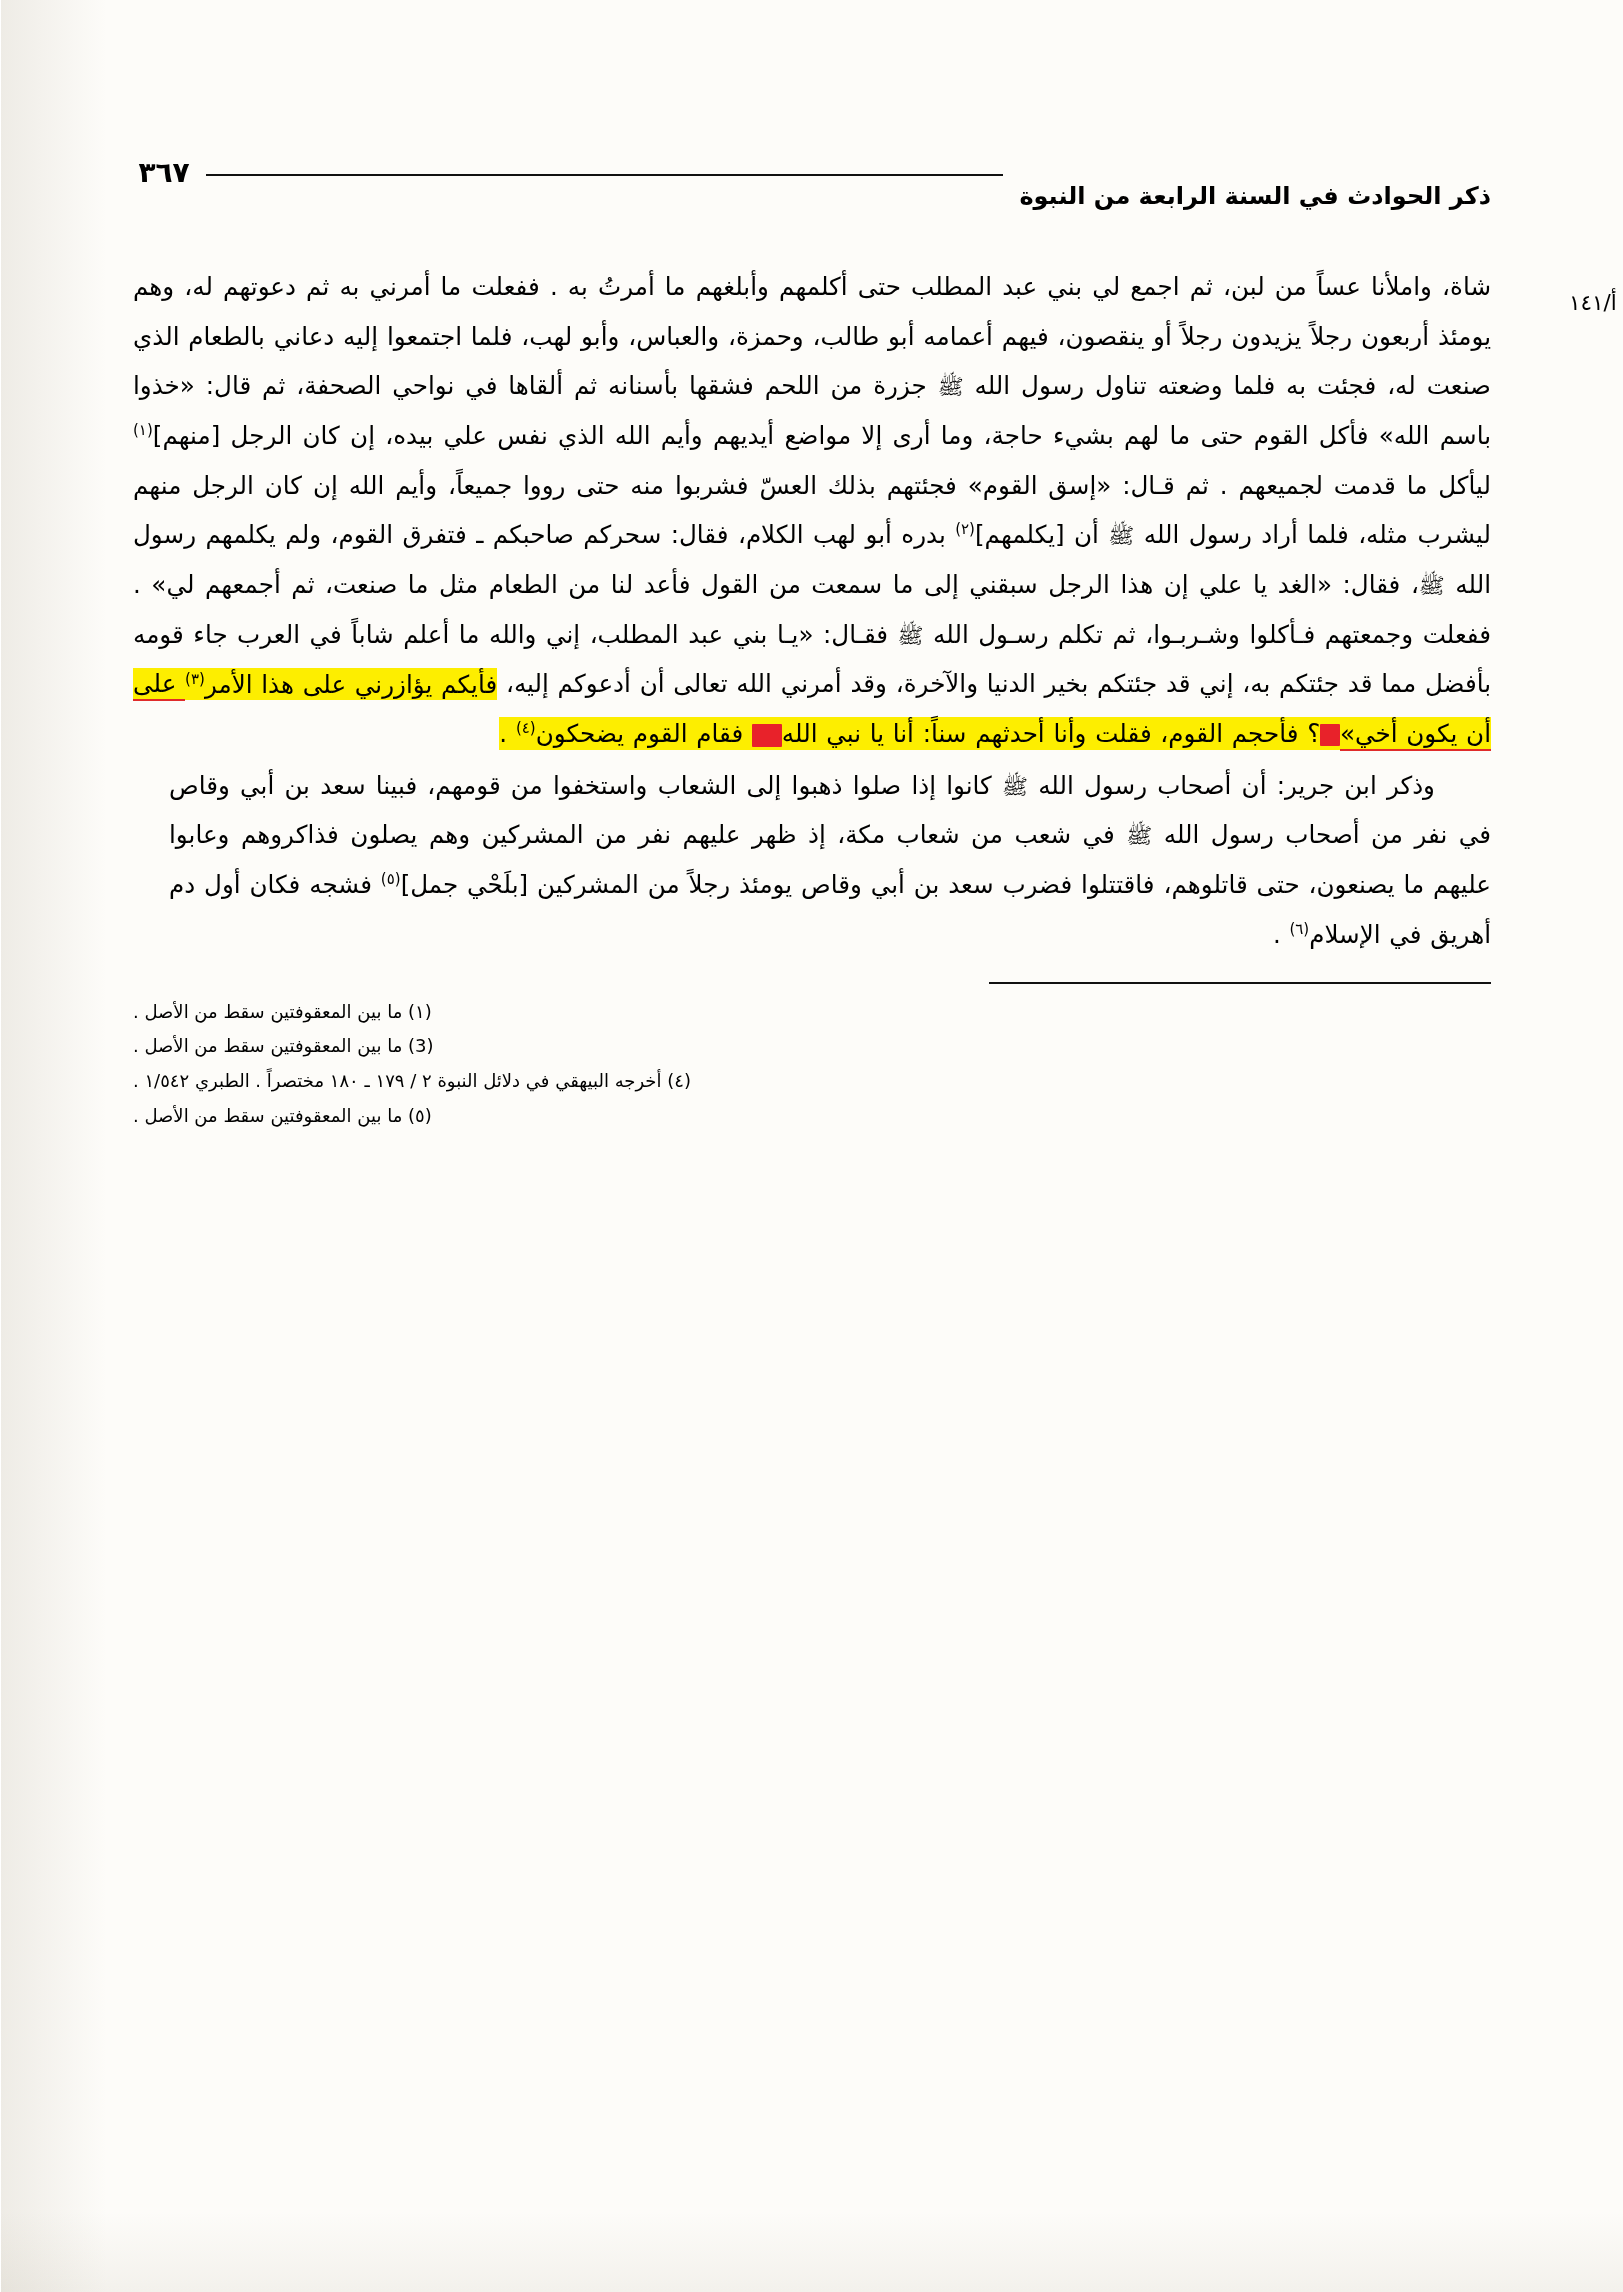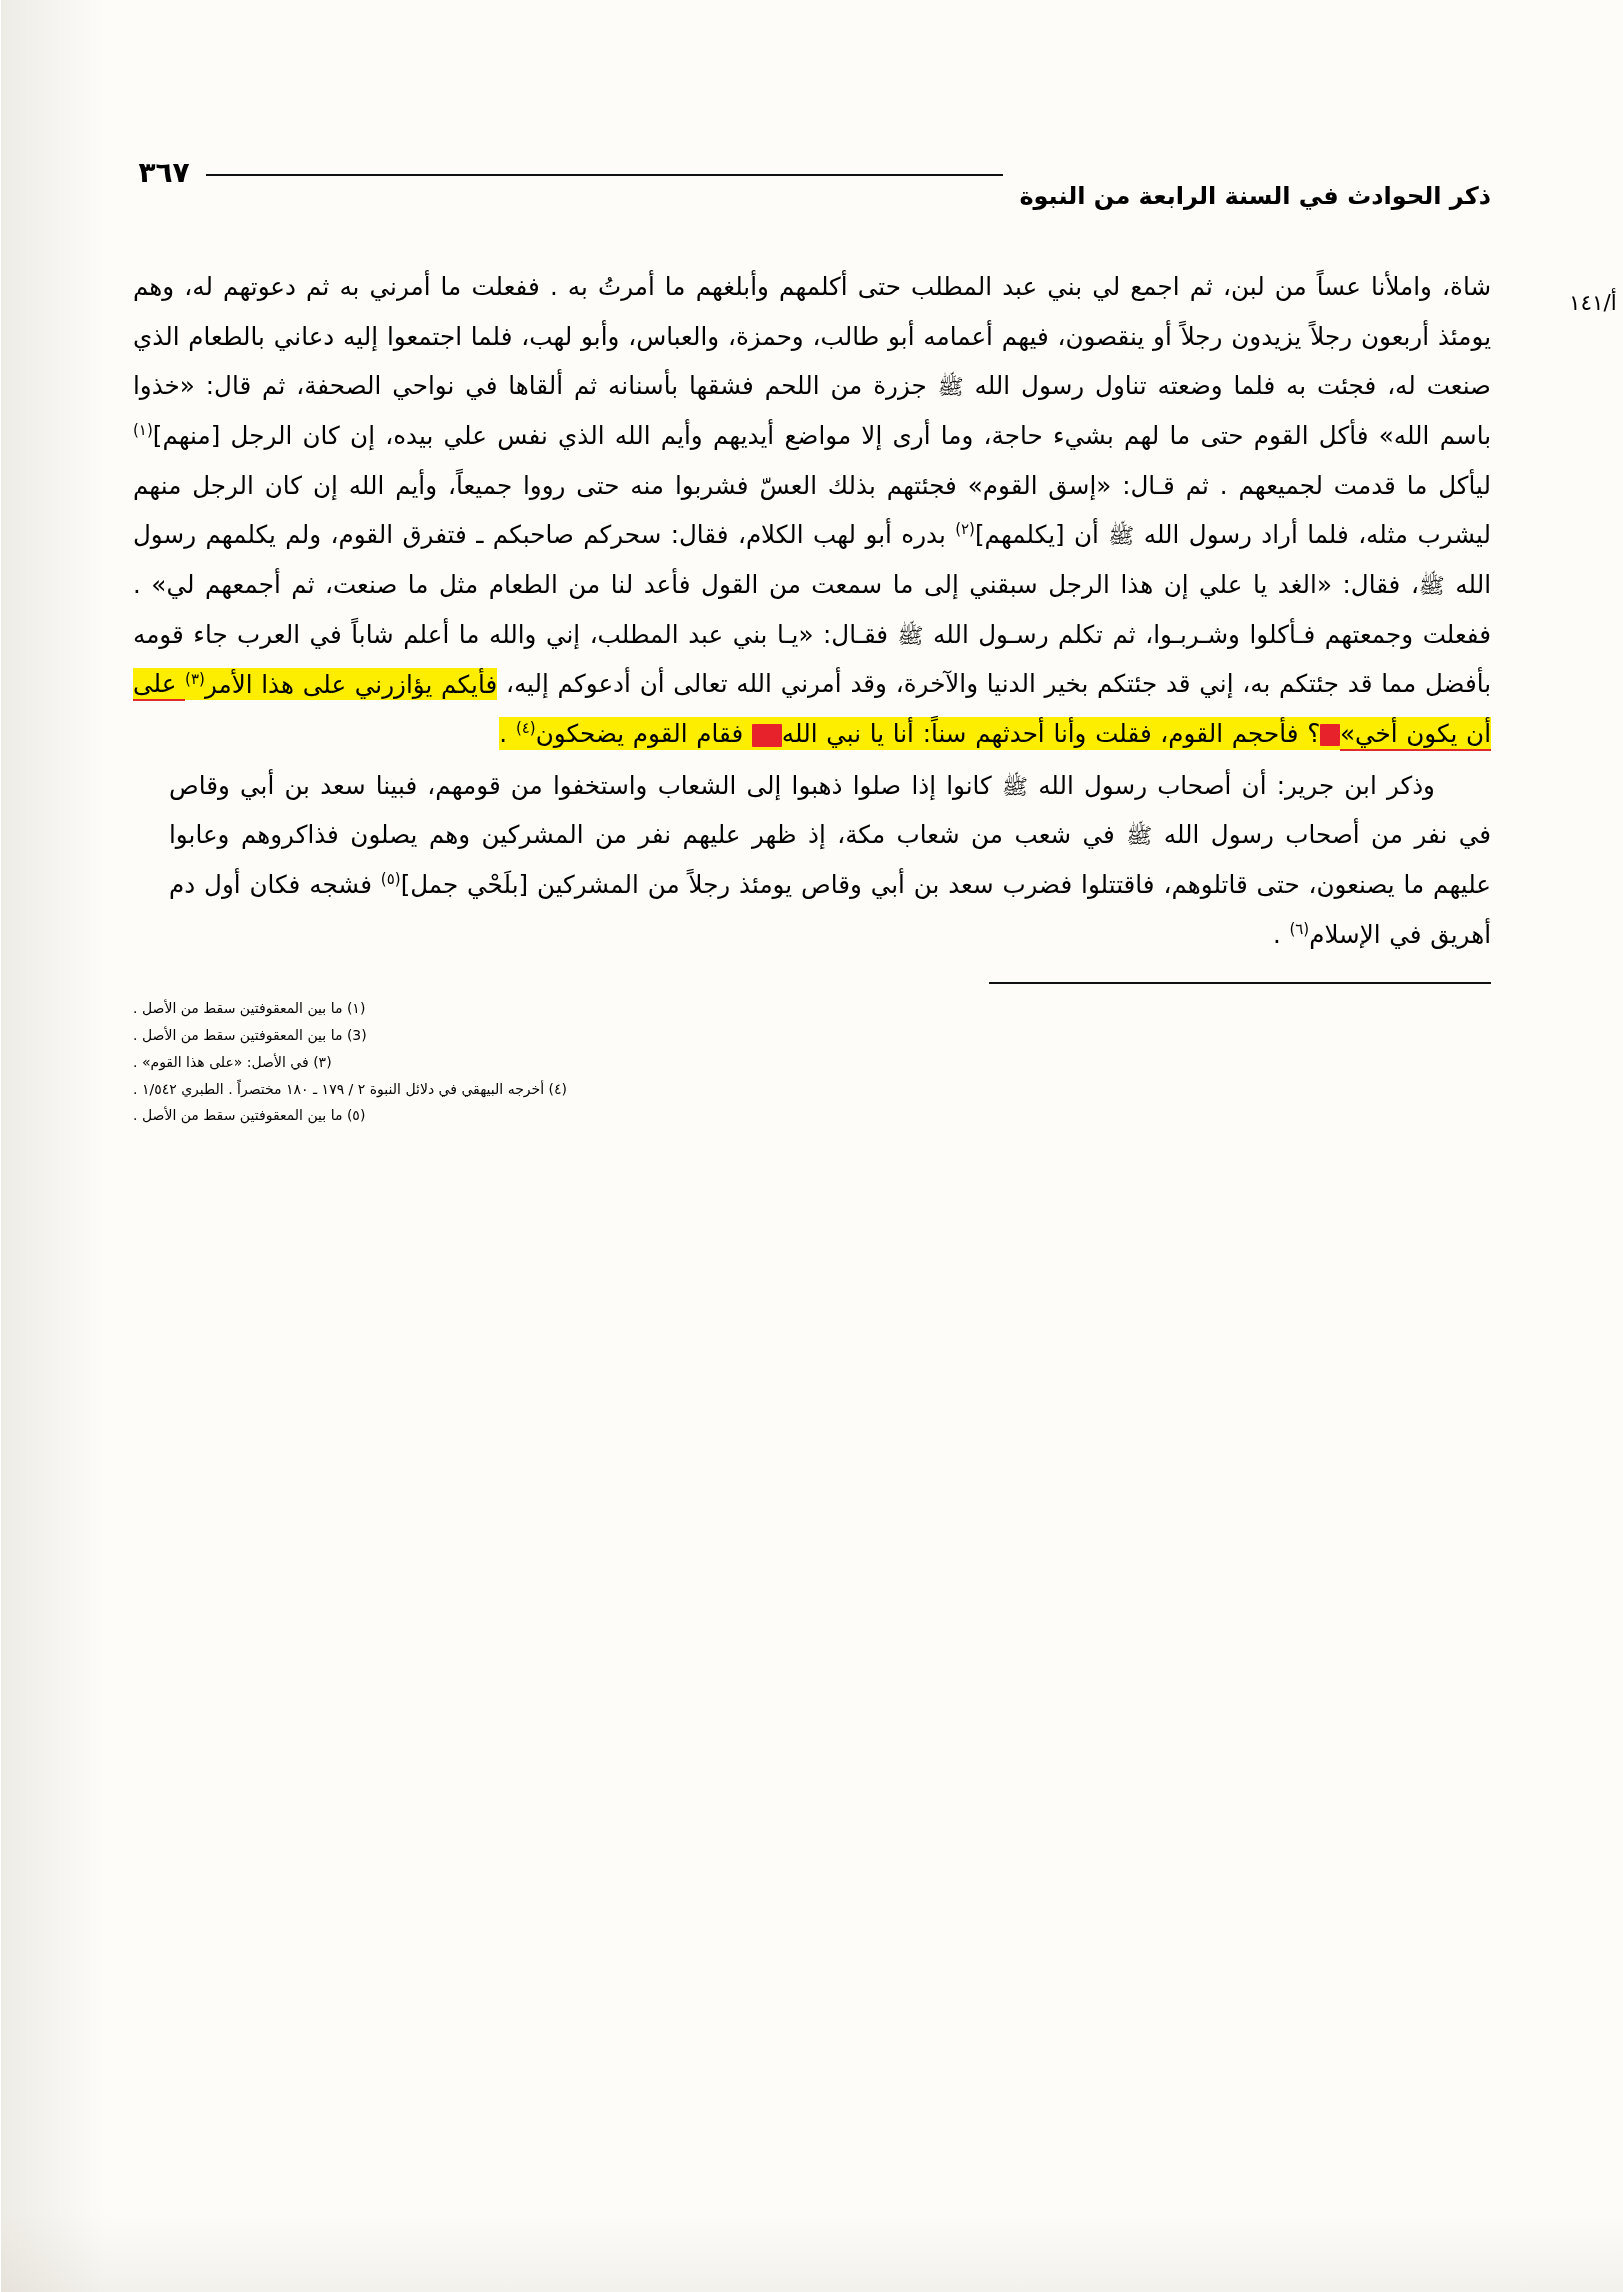--- a/index.html
+++ b/index.html
@@ -140,21 +140,21 @@
   
   .fn-sep {
     width: 502px;
     margin: 23px 0 10.7px auto;
     border-top: 2.2px solid #111;
     height: 0;
   }
   .footnotes {
     direction: rtl;
     text-align: right;
-    font-size: 14px;
+    font-size: 18px;
     line-height: 1.92;
   }
   .fn {
     margin: 0;
     white-space: nowrap;
     text-align: left;
   }
 </style>
 </head>
 <body>
@@ -175,20 +175,19 @@
 
     <div class="body-text">
       <p class="para" id="para-1"><span>شاة، واملأنا عساً من لبن، ثم اجمع لي بني عبد المطلب حتى أكلمهم وأبلغهم ما أمرتُ به . ففعلت ما أمرني به ثم دعوتهم له، وهم يومئذ أربعون رجلاً يزيدون رجلاً أو ينقصون، فيهم أعمامه أبو طالب، وحمزة، والعباس، وأبو لهب، فلما اجتمعوا إليه دعاني بالطعام الذي صنعت له، فجئت به فلما وضعته تناول رسول الله </span><span class="sall">ﷺ</span><span> جزرة من اللحم فشقها بأسنانه ثم ألقاها في نواحي الصحفة، ثم قال: «خذوا باسم الله» فأكل القوم حتى ما لهم بشيء حاجة، وما أرى إلا مواضع أيديهم وأيم الله الذي نفس علي بيده، إن كان الرجل [منهم]</span><sup>(١)</sup><span> ليأكل ما قدمت لجميعهم . ثم قـال: «إسق القوم» فجئتهم بذلك العسّ فشربوا منه حتى رووا جميعاً، وأيم الله إن كان الرجل منهم ليشرب مثله، فلما أراد رسول الله </span><span class="sall">ﷺ</span><span> أن [يكلمهم]</span><sup>(٢)</sup><span> بدره أبو لهب الكلام، فقال: سحركم صاحبكم ـ فتفرق القوم، ولم يكلمهم رسول الله </span><span class="sall">ﷺ</span><span>، فقال: «الغد يا علي إن هذا الرجل سبقني إلى ما سمعت من القول فأعد لنا من الطعام مثل ما صنعت، ثم أجمعهم لي» . ففعلت وجمعتهم فـأكلوا وشـربـوا، ثم تكلم رسـول الله </span><span class="sall">ﷺ</span><span> فقـال: «يـا بني عبد المطلب، إني والله ما أعلم شاباً في العرب جاء قومه بأفضل مما قد جئتكم به، إني قد جئتكم بخير الدنيا والآخرة، وقد أمرني الله تعالى أن أدعوكم إليه، </span><span class="hl"><span>فأيكم يؤازرني على هذا الأمر</span><sup>(٣)</sup><span class="underline-red"> على أن يكون أخي»</span><span class="redact"></span><span>؟ فأحجم القوم، فقلت وأنا أحدثهم سناً: أنا يا نبي الله</span><span class="redbar-wide"></span><span> فقام القوم يضحكون</span><sup>(٤)</sup><span> .</span></span></p>
       <p class="para indent" id="para-2"><span>وذكر ابن جرير: أن أصحاب رسول الله </span><span class="sall">ﷺ</span><span> كانوا إذا صلوا ذهبوا إلى الشعاب واستخفوا من قومهم، فبينا سعد بن أبي وقاص في نفر من أصحاب رسول الله </span><span class="sall">ﷺ</span><span> في شعب من شعاب مكة، إذ ظهر عليهم نفر من المشركين وهم يصلون فذاكروهم وعابوا عليهم ما يصنعون، حتى قاتلوهم، فاقتتلوا فضرب سعد بن أبي وقاص يومئذ رجلاً من المشركين [بلَحْي جمل]</span><sup>(٥)</sup><span> فشجه فكان أول دم أهريق في الإسلام</span><sup>(٦)</sup><span> .</span></p>
     </div>
 
     <div class="fn-sep"></div>
     <div class="footnotes" id="footnotes">
         <p class="fn">(١) ما بين المعقوفتين سقط من الأصل .</p>
         <p class="fn">(3) ما بين المعقوفتين سقط من الأصل .</p>
-        <p class="fn">(٣) في الأصل: «على هذا القوم» .</p>
         <p class="fn">(٤) أخرجه البيهقي في دلائل النبوة ٢ / ١٧٩ ـ ١٨٠ مختصراً . الطبري ١/٥٤٢ .</p>
         <p class="fn">(٥) ما بين المعقوفتين سقط من الأصل .</p>
       </div>
 
   </div>
 </div>
 
 
 </body></html>

